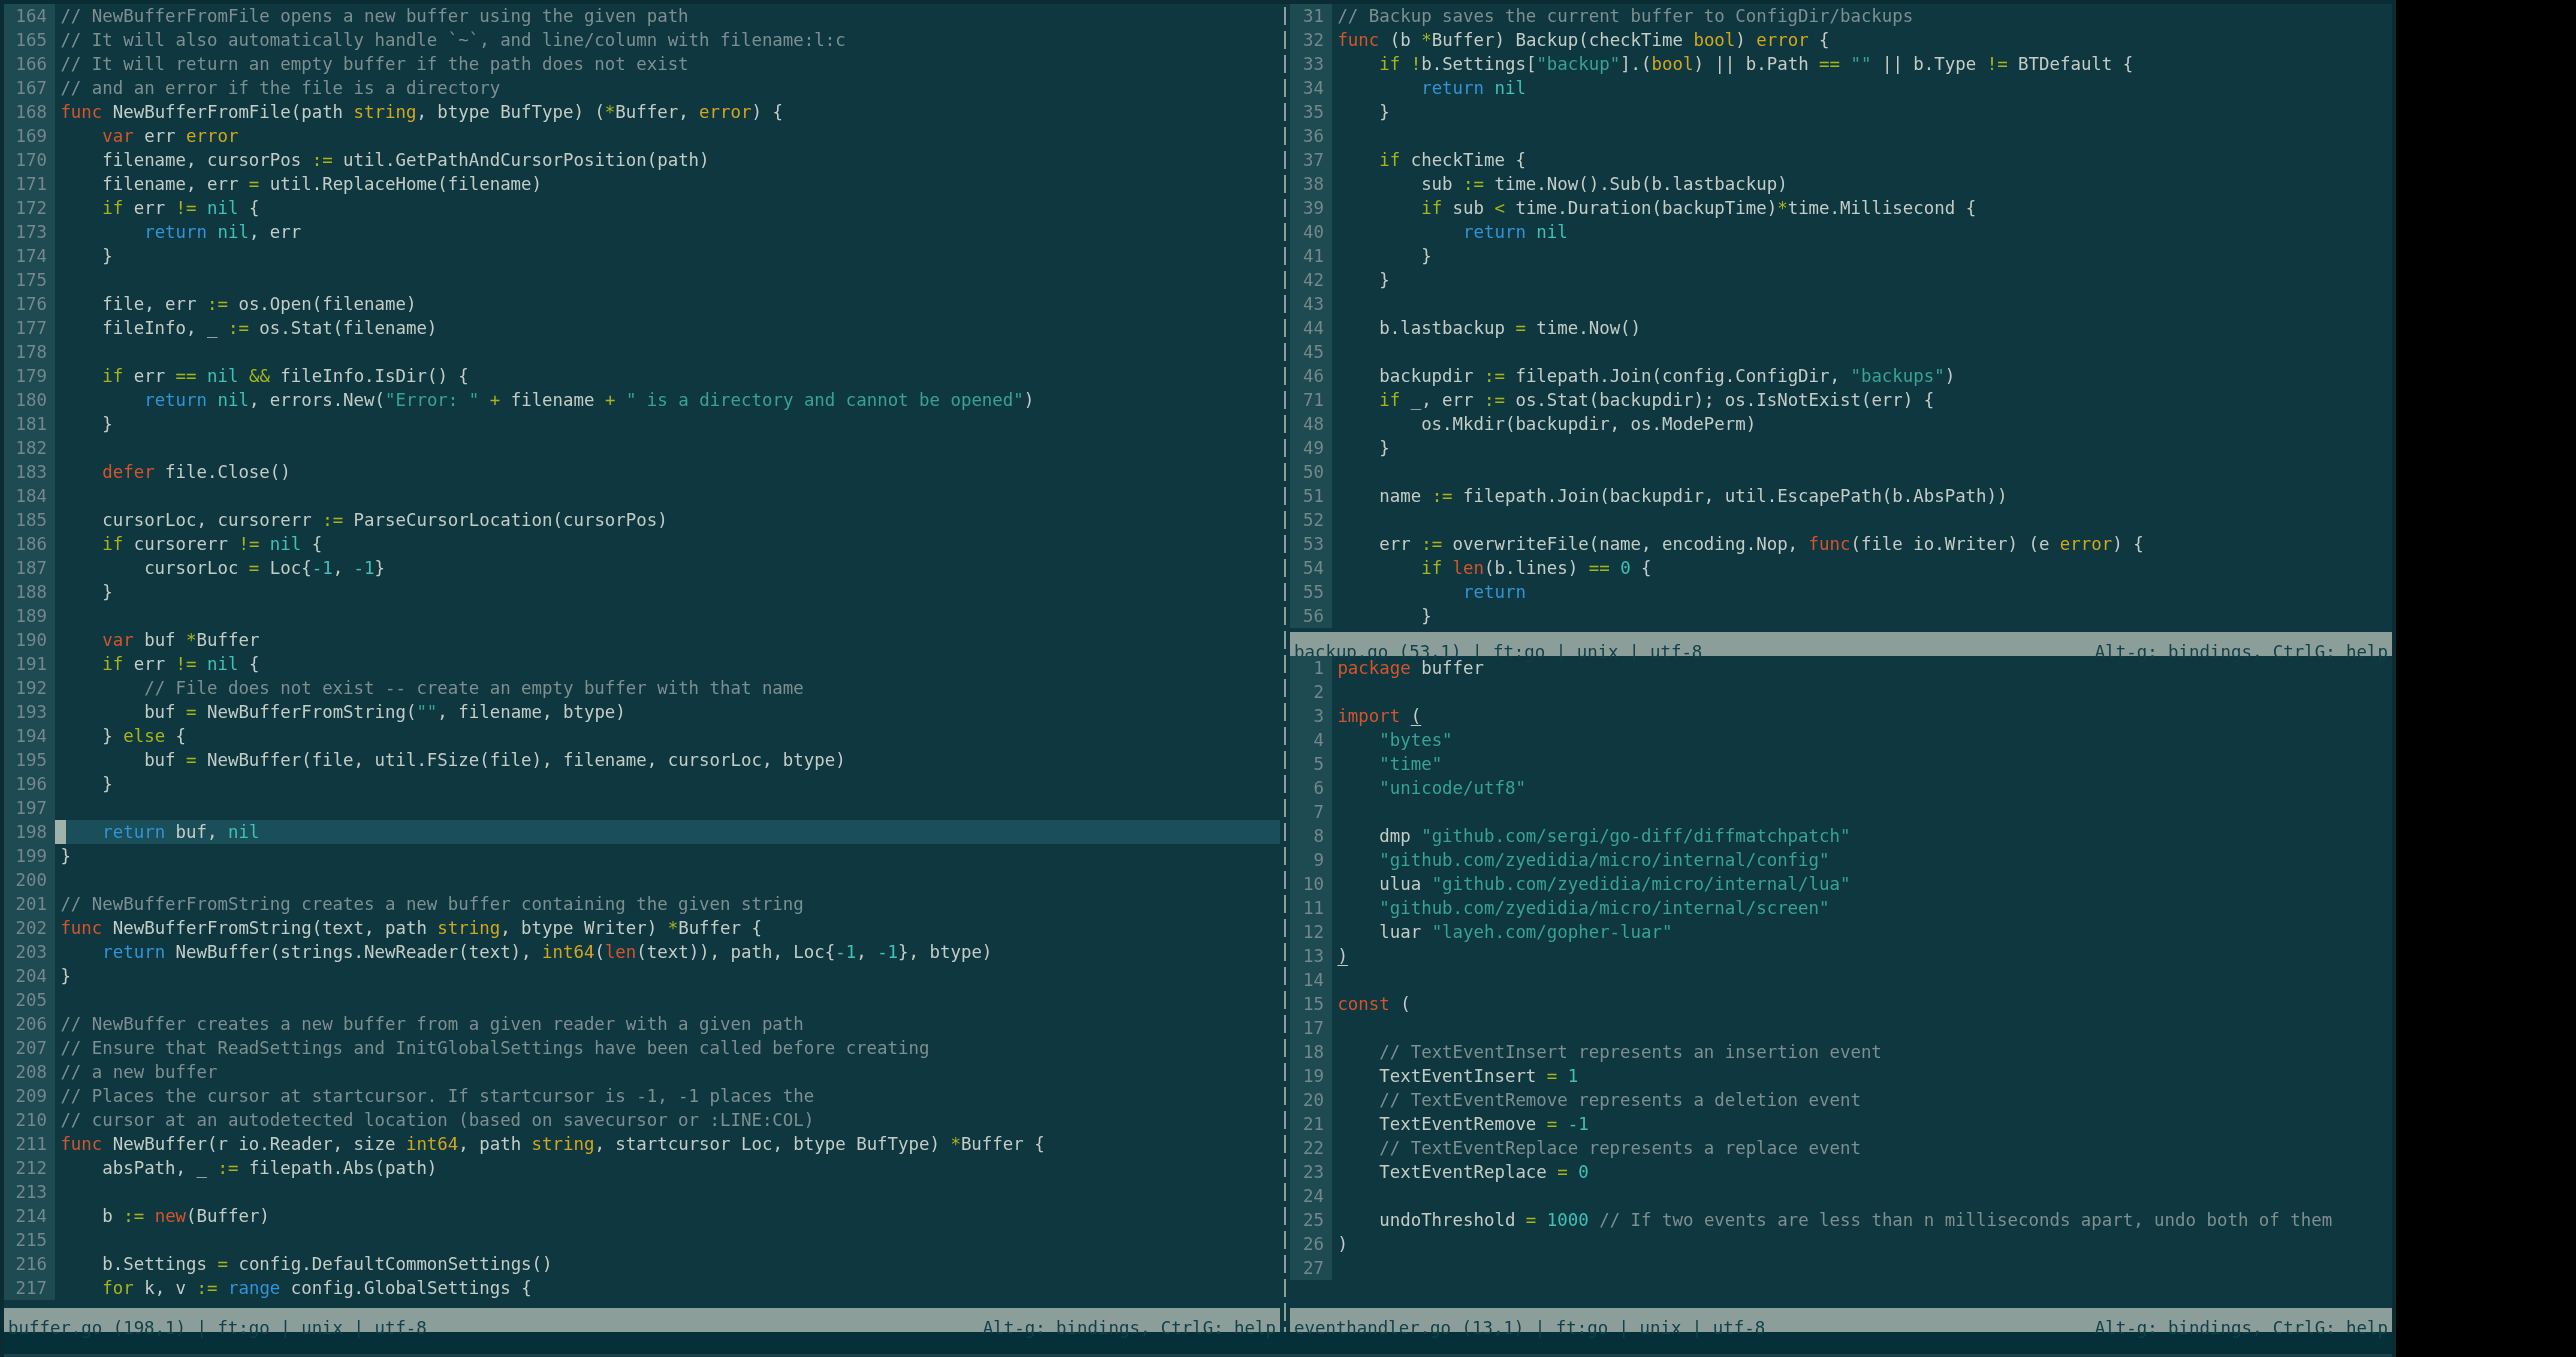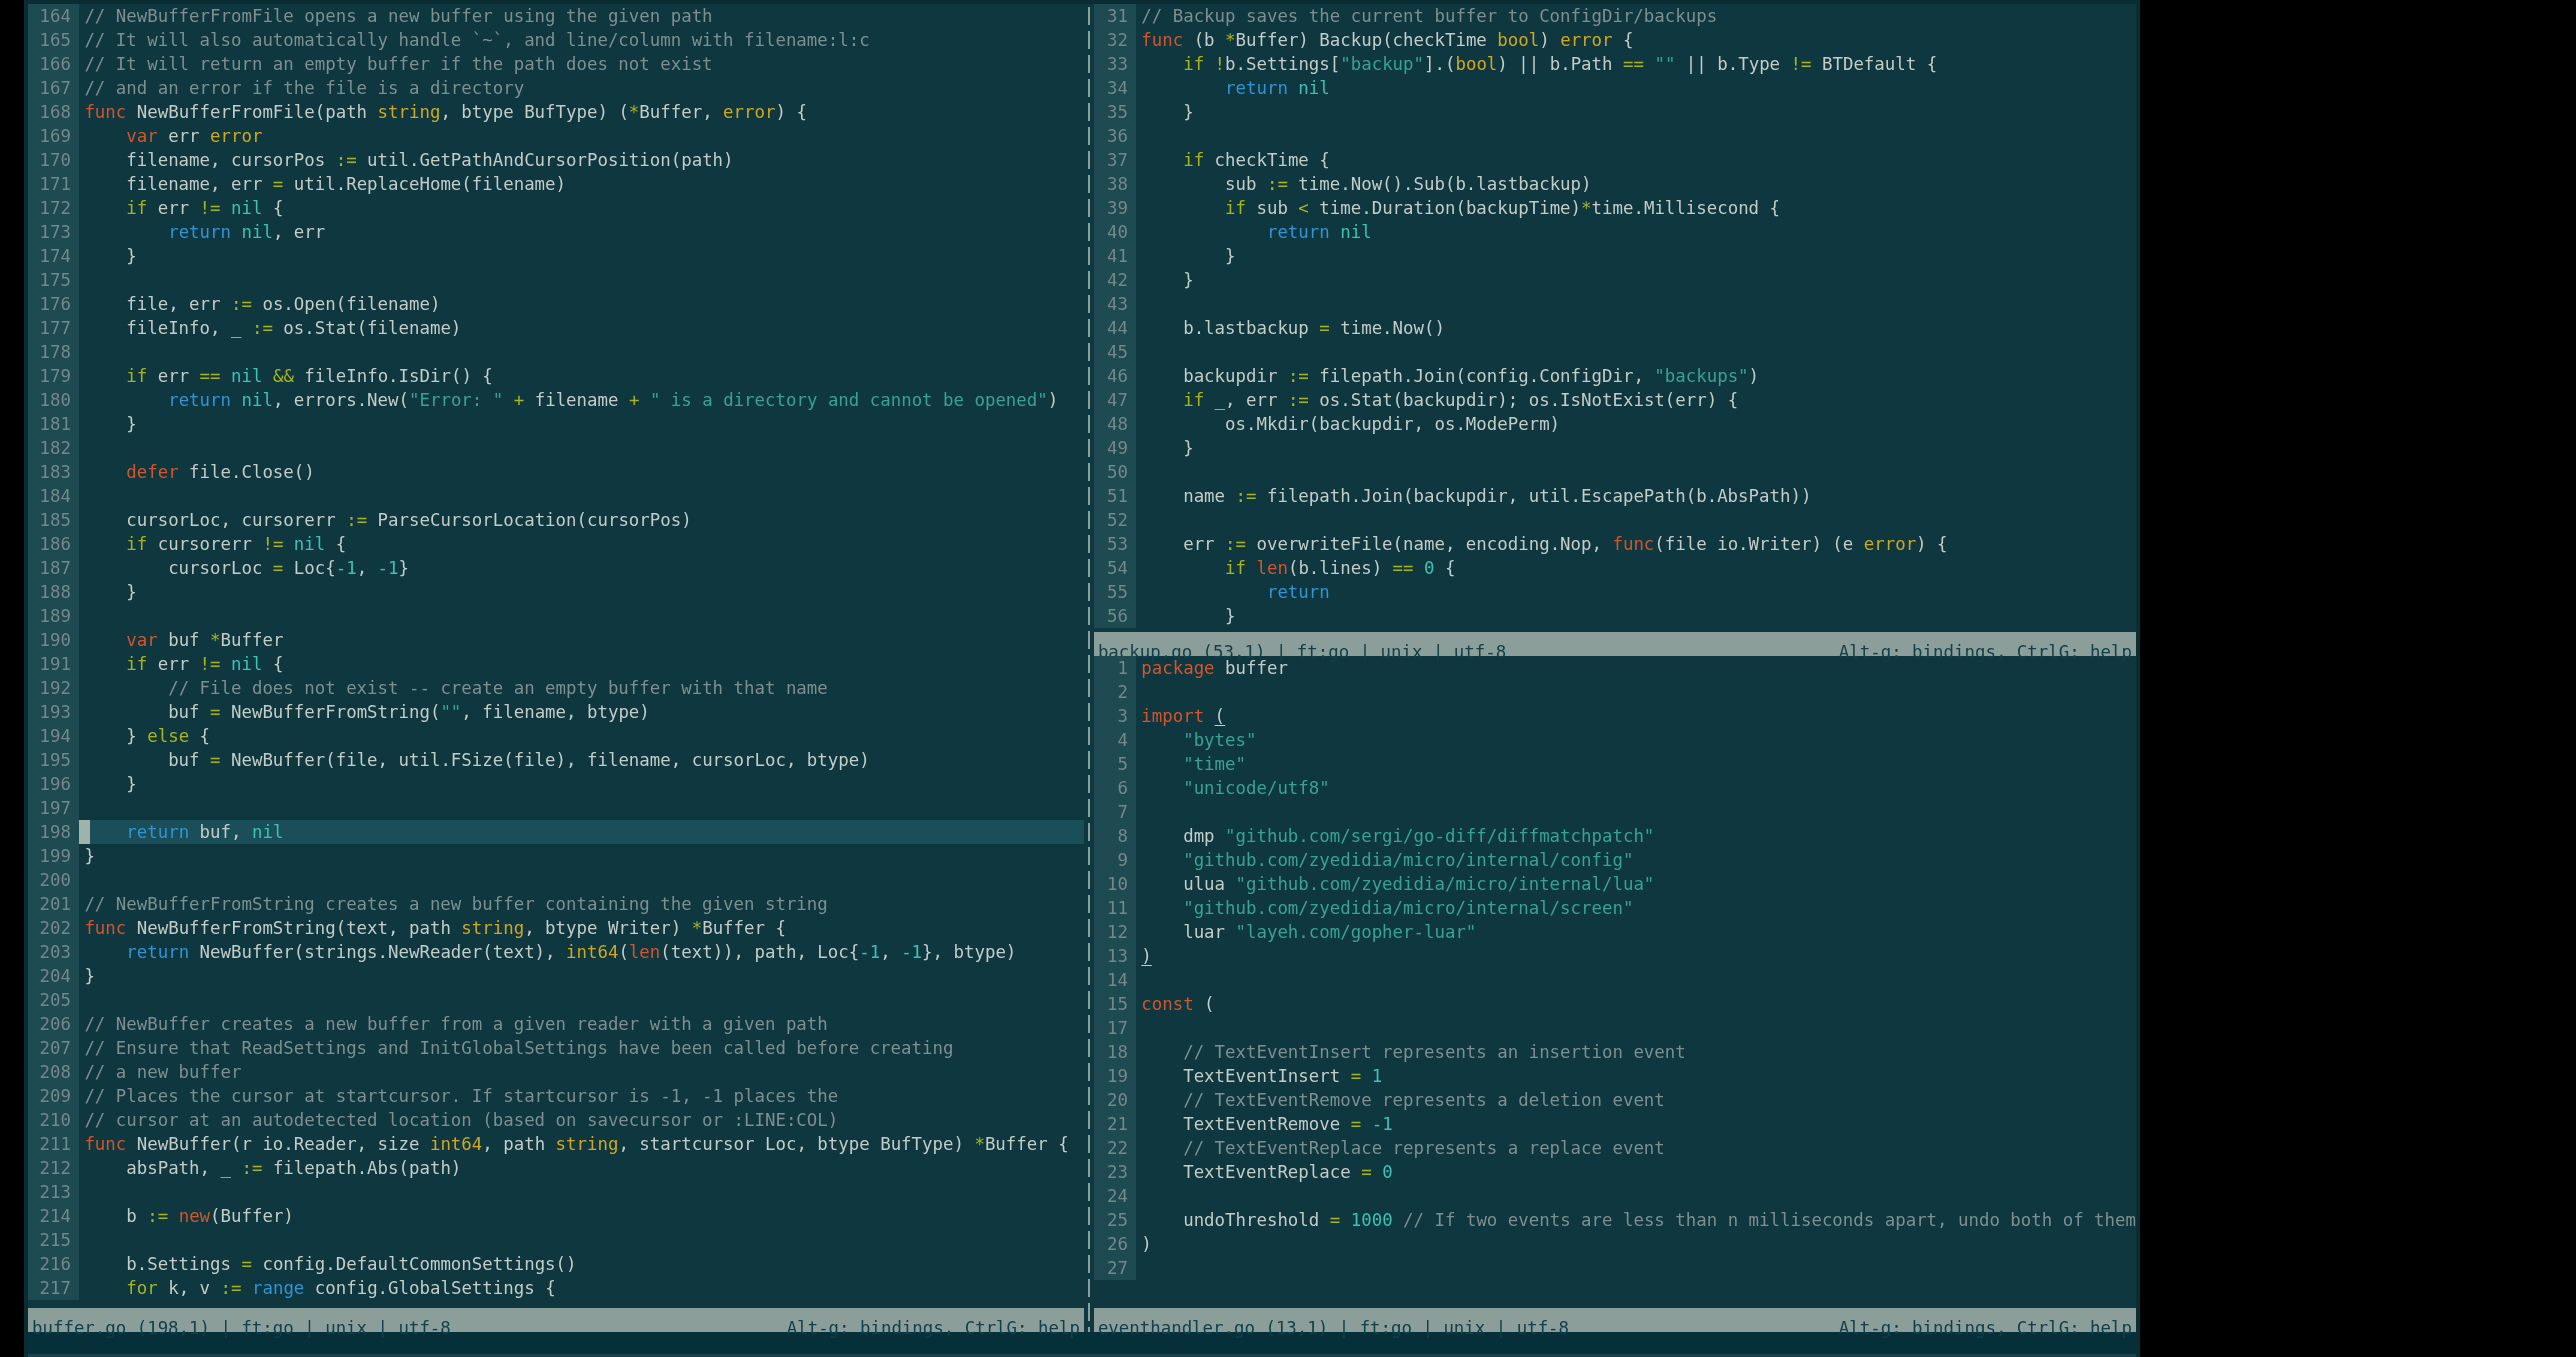--- a/index.html
+++ b/index.html
@@ -6,24 +6,24 @@
     --win-edge:#0a2d34; --bg:#0e3740; --gbg:#1e4a52; --clbg:#1a4e58;
     --sbg:#8c9e9a; --sfg:#11404a; --cmdbg:#05303a; --edge:#1c434b;
     --div:#8c9e9a; --cur:#9fb2ac; --num:#74888b;
     --tok-d:#c4ccc6; --tok-c:#7d8f8f; --tok-k:#d4552b; --tok-f:#a8b41c;
     --tok-b:#3294d4; --tok-t:#d0a81f; --tok-s:#38a393; --tok-n:#3ec1b6;
   }
   *{margin:0;padding:0;box-sizing:border-box;}
   html,body{background:#000;}
   body{width:2576px;}
   .window{
-    width:2116px;height:1358px;background:var(--win-edge);
+    width:2396px;height:1358px;background:var(--win-edge);
     padding:4px 4px 0 4px;position:relative;
     font-family:"DejaVu Sans Mono","Liberation Mono",monospace;
-    font-size:17.4px;line-height:24px;margin-left:24px;
+    font-size:17.4px;line-height:24px;
   }
   .main{display:flex;height:1328px;}
   .left-col{width:1276px;display:flex;flex-direction:column;background:var(--bg);}
   .divider{flex:none;width:10px;background:var(--bg);position:relative;}
   .divider::before{
     content:"";position:absolute;top:0;bottom:0;left:4px;width:2px;
     background:repeating-linear-gradient(to bottom,transparent 0 3.4px,var(--div) 3.4px 21px,transparent 21px 24px);
   }
   .right-col{flex:1;display:flex;flex-direction:column;background:var(--bg);}
   .code{overflow:hidden;}
@@ -135,21 +135,21 @@
           <div class="row"><span class="gut g4">37</span><span class="txt"><span class="tok-d">    </span><span class="tok-f">if</span><span class="tok-d"> checkTime {</span></span></div>
           <div class="row"><span class="gut g4">38</span><span class="txt"><span class="tok-d">        sub </span><span class="tok-f">:=</span><span class="tok-d"> time.Now().Sub(b.lastbackup)</span></span></div>
           <div class="row"><span class="gut g4">39</span><span class="txt"><span class="tok-d">        </span><span class="tok-f">if</span><span class="tok-d"> sub </span><span class="tok-f">&lt;</span><span class="tok-d"> time.Duration(backupTime)</span><span class="tok-f">*</span><span class="tok-d">time.Millisecond {</span></span></div>
           <div class="row"><span class="gut g4">40</span><span class="txt"><span class="tok-d">            </span><span class="tok-b">return</span><span class="tok-d"> </span><span class="tok-n">nil</span></span></div>
           <div class="row"><span class="gut g4">41</span><span class="txt"><span class="tok-d">        }</span></span></div>
           <div class="row"><span class="gut g4">42</span><span class="txt"><span class="tok-d">    }</span></span></div>
           <div class="row"><span class="gut g4">43</span><span class="txt"></span></div>
           <div class="row"><span class="gut g4">44</span><span class="txt"><span class="tok-d">    b.lastbackup </span><span class="tok-f">=</span><span class="tok-d"> time.Now()</span></span></div>
           <div class="row"><span class="gut g4">45</span><span class="txt"></span></div>
           <div class="row"><span class="gut g4">46</span><span class="txt"><span class="tok-d">    backupdir </span><span class="tok-f">:=</span><span class="tok-d"> filepath.Join(config.ConfigDir, </span><span class="tok-s">"backups"</span><span class="tok-d">)</span></span></div>
-          <div class="row"><span class="gut g4">47</span><span class="txt"><span class="tok-d">    </span><span class="tok-f">if</span><span class="tok-d"> _, err </span><span class="tok-f">:=</span><span class="tok-d"> os.Stat(backupdir); os.IsNotExist(err) {</span></span></div>
+          <div class="row"><span class="gut g4">71</span><span class="txt"><span class="tok-d">    </span><span class="tok-f">if</span><span class="tok-d"> _, err </span><span class="tok-f">:=</span><span class="tok-d"> os.Stat(backupdir); os.IsNotExist(err) {</span></span></div>
           <div class="row"><span class="gut g4">48</span><span class="txt"><span class="tok-d">        os.Mkdir(backupdir, os.ModePerm)</span></span></div>
           <div class="row"><span class="gut g4">49</span><span class="txt"><span class="tok-d">    }</span></span></div>
           <div class="row"><span class="gut g4">50</span><span class="txt"></span></div>
           <div class="row"><span class="gut g4">51</span><span class="txt"><span class="tok-d">    name </span><span class="tok-f">:=</span><span class="tok-d"> filepath.Join(backupdir, util.EscapePath(b.AbsPath))</span></span></div>
           <div class="row"><span class="gut g4">52</span><span class="txt"></span></div>
           <div class="row"><span class="gut g4">53</span><span class="txt"><span class="tok-d">    err </span><span class="tok-f">:=</span><span class="tok-d"> overwriteFile(name, encoding.Nop, </span><span class="tok-k">func</span><span class="tok-d">(file io.Writer) (e </span><span class="tok-t">error</span><span class="tok-d">) {</span></span></div>
           <div class="row"><span class="gut g4">54</span><span class="txt"><span class="tok-d">        </span><span class="tok-f">if</span><span class="tok-d"> </span><span class="tok-k">len</span><span class="tok-d">(b.lines) </span><span class="tok-f">==</span><span class="tok-d"> </span><span class="tok-n">0</span><span class="tok-d"> {</span></span></div>
           <div class="row"><span class="gut g4">55</span><span class="txt"><span class="tok-d">            </span><span class="tok-b">return</span></span></div>
           <div class="row"><span class="gut g4">56</span><span class="txt"><span class="tok-d">        }</span></span></div>
         </div>

